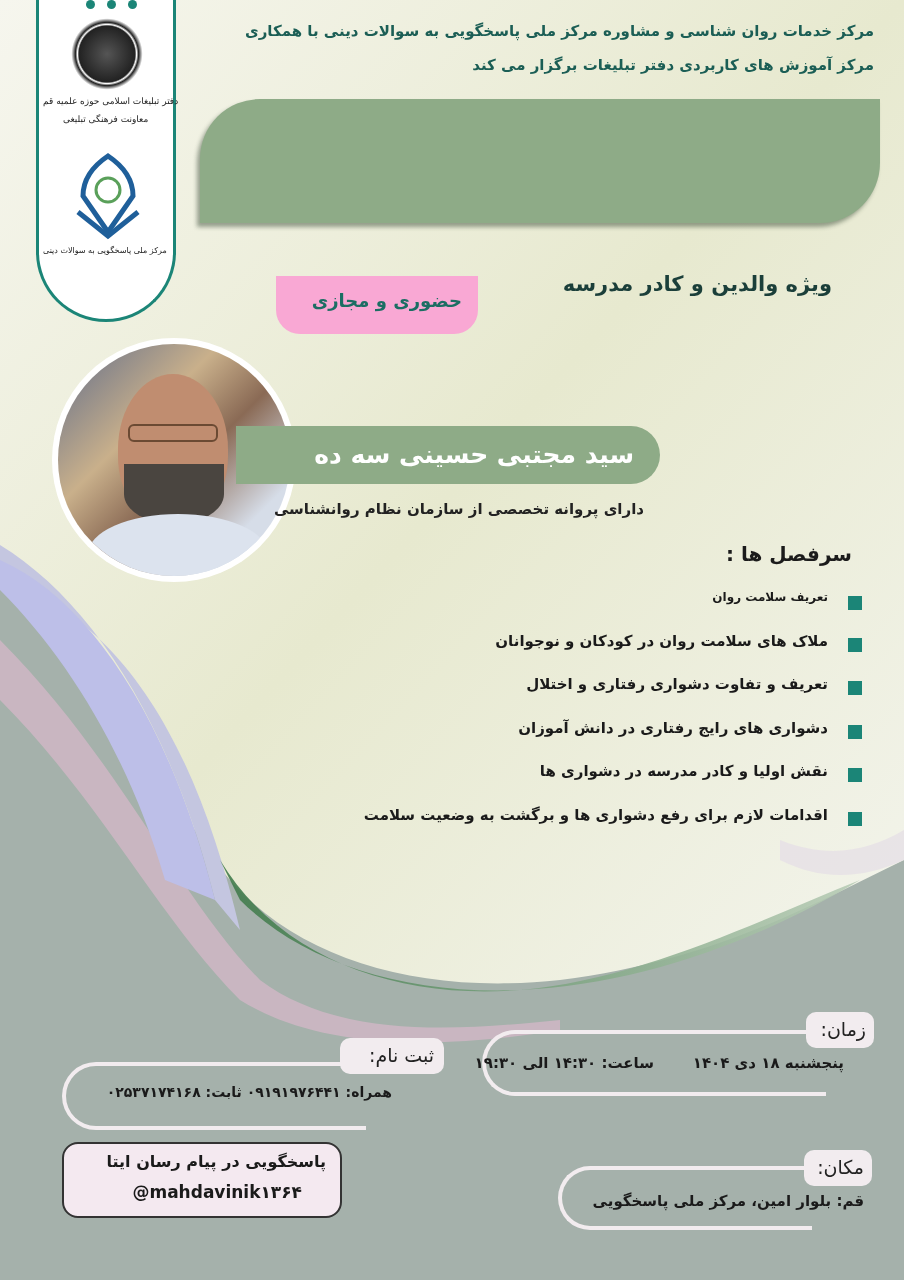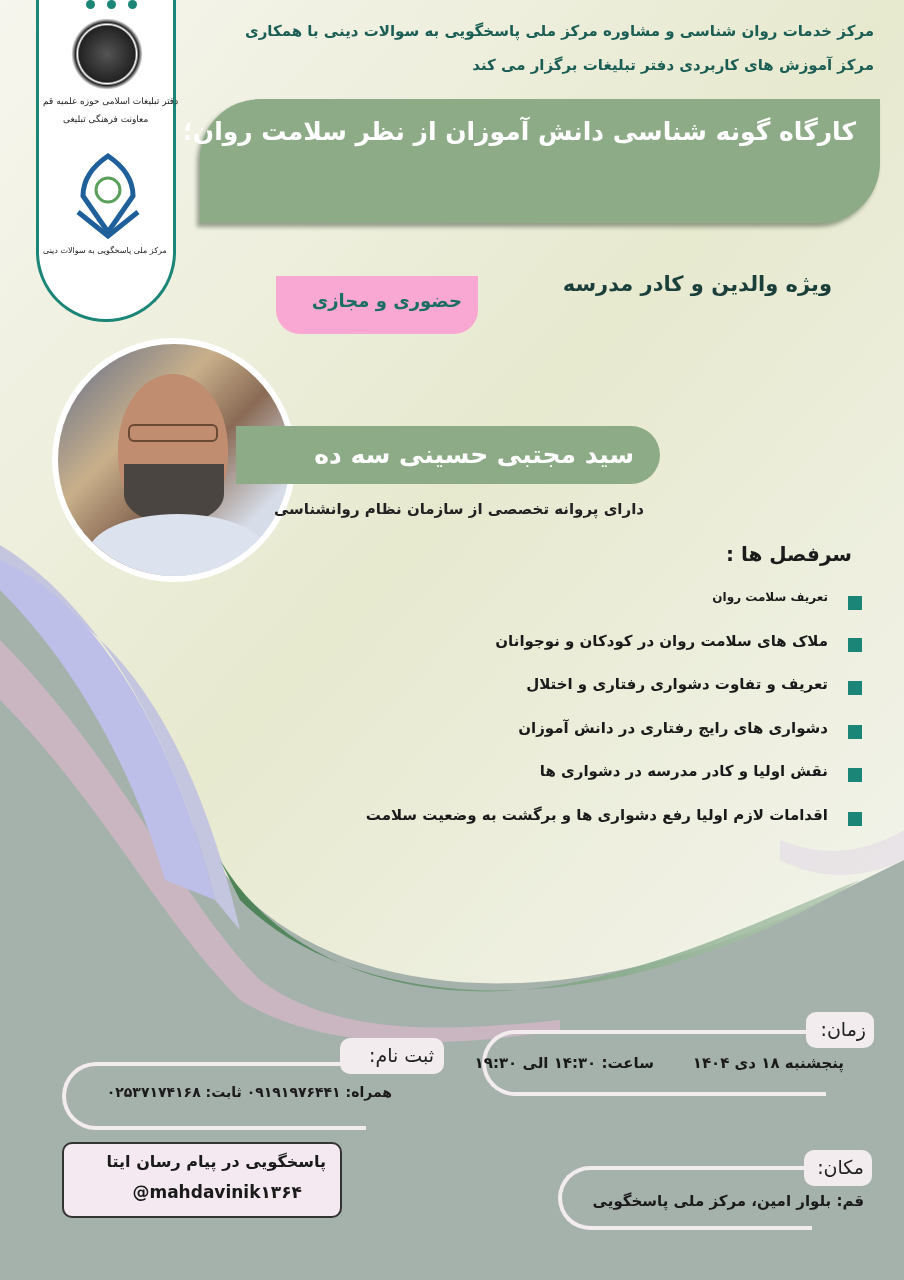--- a/index.html
+++ b/index.html
@@ -10,21 +10,21 @@
   .dots{position:absolute;left:86px;top:0;display:flex;gap:12px;direction:ltr;}
   .dot{width:9px;height:9px;border-radius:50%;background:#1b8577;}
   .title-box{position:absolute;left:200px;top:99px;width:680px;height:124px;background:#8eab87;border-radius:60px 0 60px 0;box-shadow:-3px 4px 4px rgba(40,60,40,0.45);}
   .pill{position:absolute;background:#f9a8d4;border-radius:18px;margin-top:44px;}
   .speaker-bar{position:absolute;left:236px;top:426px;width:424px;height:58px;background:#8eab87;border-radius:0 31px 31px 0;}
   .photo{position:absolute;left:52px;top:338px;width:244px;height:244px;border-radius:50%;background:#ffffff;}
   .photo-inner{position:absolute;left:6px;top:6px;width:232px;height:232px;border-radius:50%;overflow:hidden;background:linear-gradient(135deg,#5f6c8a 0%,#c9b08b 35%,#8a6a55 55%,#d6dde8 80%);}
   .bullet{position:absolute;width:14px;height:14px;background:#1b8577;}
   .label-pill{position:absolute;background:#f2ecef;border-radius:10px;color:#222;font-weight:normal;}
   .bracket{position:absolute;border:4px solid #f2ecef;border-right:none;border-radius:40px 0 0 40px;}
-  .ita-box{position:absolute;left:62px;top:1142px;width:276px;height:72px;background:#f4e9f0;border:2px solid #333;border-radius:10px;}
+  .ita-box{position:absolute;left:62px;top:1142px;width:276px;height:72px;background:#f4e9f0;border:2px solid #333;border-radius:16px;}
 </style>
 </head>
 <body>
 
 <svg class="layer" width="904" height="1280" style="left:0;top:0;">
   <defs>
     <linearGradient id="cream" x1="0" y1="0" x2="1" y2="1">
       <stop offset="0" stop-color="#f6f6ee"></stop>
       <stop offset="0.5" stop-color="#e7e9cf"></stop>
       <stop offset="1" stop-color="#f3f4ec"></stop>
@@ -62,21 +62,20 @@
 <div class="dots">
   <div class="dot"></div>
   <div class="dot"></div>
   <div class="dot"></div>
 </div>
 
 <div class="txt" style="right:30px;top:22px;font-size:15px;color:#1b5e55;">مرکز خدمات روان شناسی و مشاوره مرکز ملی پاسخگویی به سوالات دینی با همکاری</div>
 <div class="txt" style="right:30px;top:56px;font-size:15px;color:#1b5e55;">مرکز آموزش های کاربردی دفتر تبلیغات برگزار می کند</div>
 
 <div class="title-box">
-  <div class="txt" style="right:24px;top:18px;font-size:25px;color:#ffffff;">کارگاه گونه شناسی دانش آموزان از نظر سلامت روان؛</div>
 </div>
 
 <div class="pill" style="left:276px;top:232px;width:202px;height:58px;border-radius:0 0 24px 24px;">
   <div class="txt" style="right:16px;top:14px;font-size:18px;color:#1b6e63;">حضوری و مجازی</div>
 </div>
 
 <div class="txt" style="right:72px;top:272px;font-size:21px;color:#1b3f3a;">ویژه والدین و کادر مدرسه</div>
 
 <div class="photo">
   <div class="photo-inner">
@@ -109,21 +108,21 @@
   <div>
     <div class="bullet" style="right:42px;top:725px;"></div>
     <div class="txt" style="right:76px;top:719px;font-size:15px;color:#1a1a1a;">دشواری های رایج رفتاری در دانش آموزان</div>
   </div>
   <div>
     <div class="bullet" style="right:42px;top:768px;"></div>
     <div class="txt" style="right:76px;top:762px;font-size:15px;color:#1a1a1a;">نقش اولیا و کادر مدرسه در دشواری ها</div>
   </div>
   <div>
     <div class="bullet" style="right:42px;top:812px;"></div>
-    <div class="txt" style="right:76px;top:806px;font-size:15px;color:#1a1a1a;">اقدامات لازم اولیا رفع دشواری ها و برگشت به وضعیت سلامت</div>
+    <div class="txt" style="right:76px;top:806px;font-size:15px;color:#1a1a1a;">اقدامات لازم برای رفع دشواری ها و برگشت به وضعیت سلامت</div>
   </div>
 </div>
 
 <div class="bracket" style="left:482px;top:1030px;width:340px;height:58px;"></div>
 <div class="label-pill" style="left:806px;top:1012px;width:68px;height:36px;">
   <div class="txt" style="right:8px;top:6px;font-size:19px;font-weight:normal;color:#222;">زمان:</div>
 </div>
 <div class="txt" style="right:60px;top:1054px;font-size:15px;color:#1a1a1a;">پنجشنبه ۱۸ دی ۱۴۰۴</div>
 <div class="txt" style="right:250px;top:1054px;font-size:15px;color:#1a1a1a;">ساعت: ۱۴:۳۰ الی ۱۹:۳۰</div>
 

